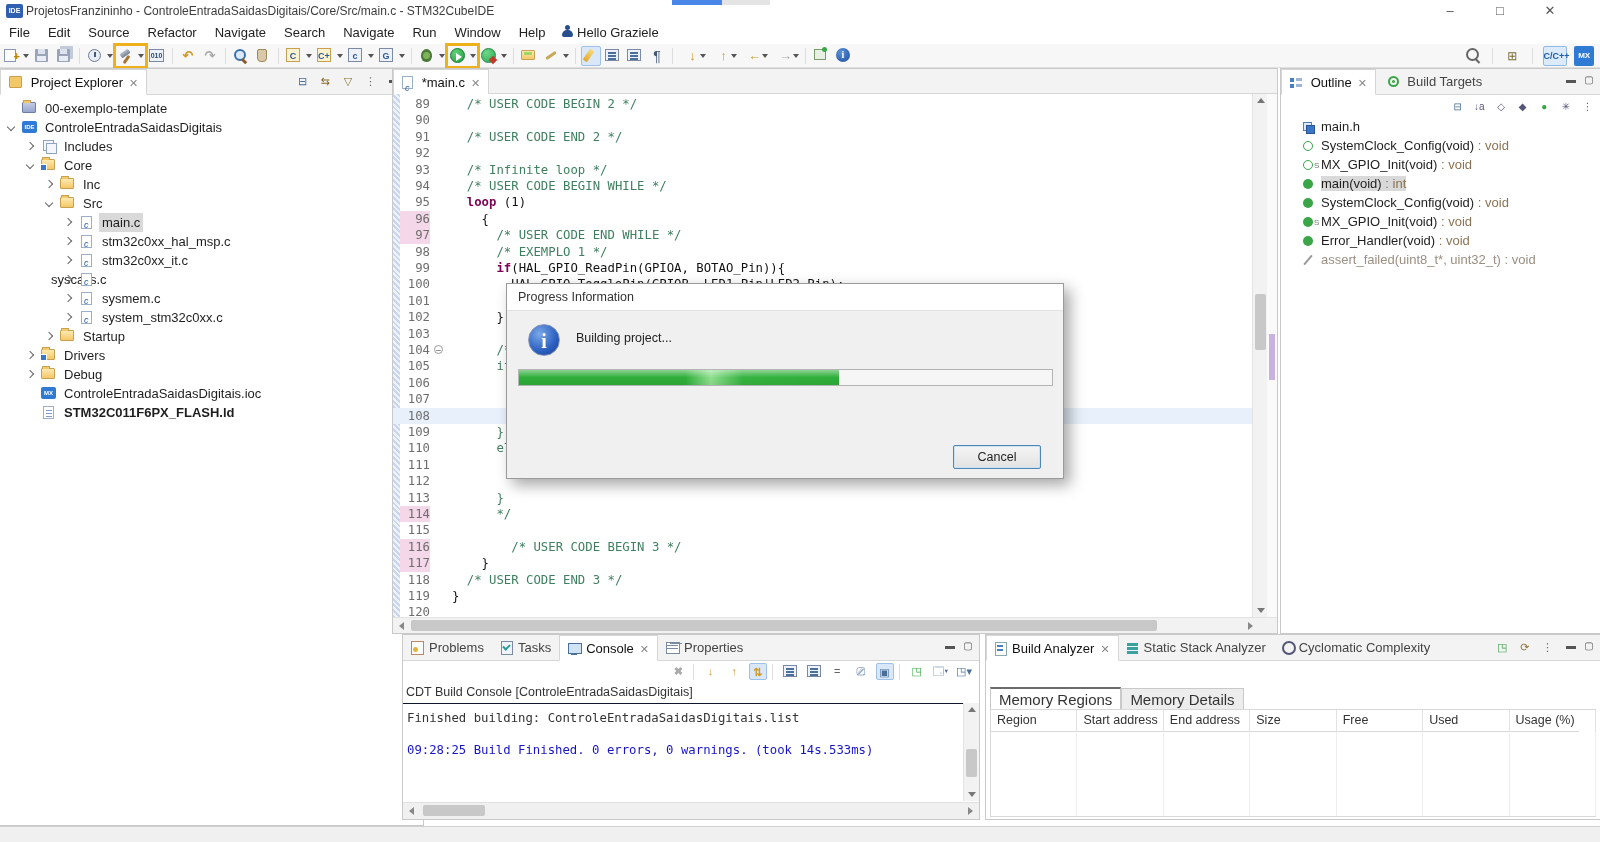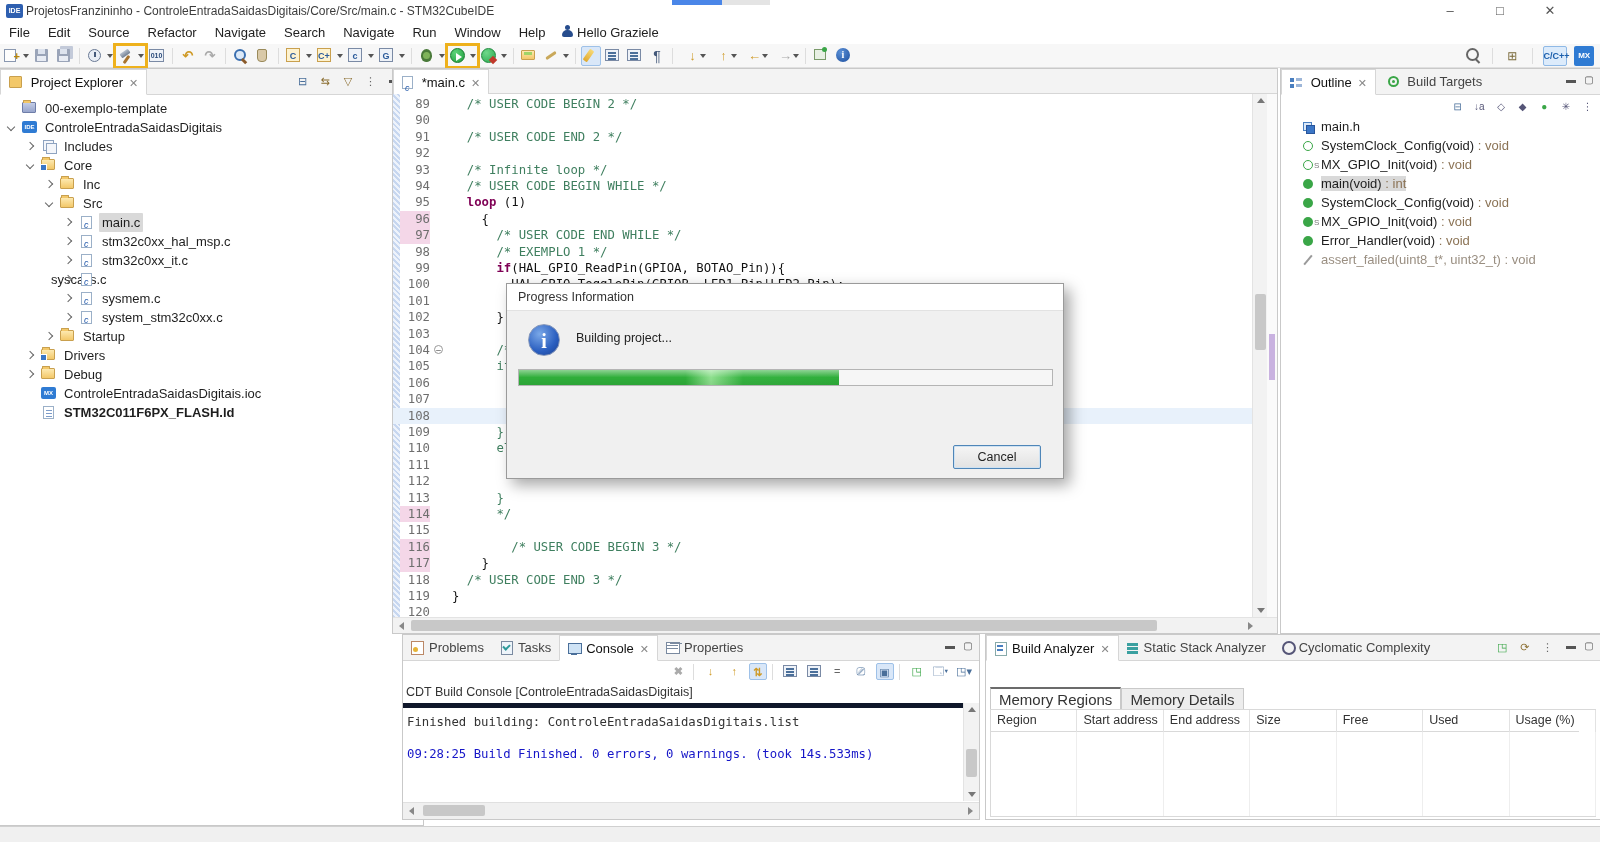--- a/index.html
+++ b/index.html
@@ -181,21 +181,21 @@
 
   
   #console { left:402px; top:634px; width:578px; height:186px; }
   #con-toolbar { position:absolute; right:6px; top:28px; height:18px; }
   .cic { display:inline-block; width:18px; height:17px; margin-left:2px; text-align:center;
     line-height:16px; font-size:11px; color:#666; vertical-align:top; }
   .cic.toggled { background:#d9e7f8; border:1px solid #9ec1e8; border-radius:2px; }
   .cic.yellow { color:#cf9a26; font-weight:bold; }
   #con-label { position:absolute; left:3px; top:50px; font-size:12.5px; color:#333; }
   #con-out { position:absolute; left:0; top:68px; right:16px; bottom:18px; background:#fff;
-    border-top:5px solid #0f172a; font-family:"DejaVu Sans Mono", monospace; font-size:12.3px;
+    border-top:1px solid #0f172a; font-family:"DejaVu Sans Mono", monospace; font-size:12.3px;
     line-height:16px; padding:6px 4px; white-space:pre; }
   .con-line.blue { color:#1616c8; }
   #con-vscroll { position:absolute; right:0; top:68px; width:16px; bottom:18px; background:#f2f2f2;
     border-left:1px solid #e3e3e3; }
   #con-hscroll { position:absolute; left:0; right:0; bottom:0; height:17px; background:#f0f0f0;
     border-top:1px solid #e0e0e0; }
   .tabicon { display:inline-block; width:13px; height:12px; position:relative; top:1px; margin-right:5px; }
   .ti-problems::before { content:""; position:absolute; left:0; top:0; width:11px; height:12px;
     background:#fff; border:1px solid #b86; }
   .ti-problems::after { content:""; position:absolute; left:2px; top:6px; width:5px; height:5px;

